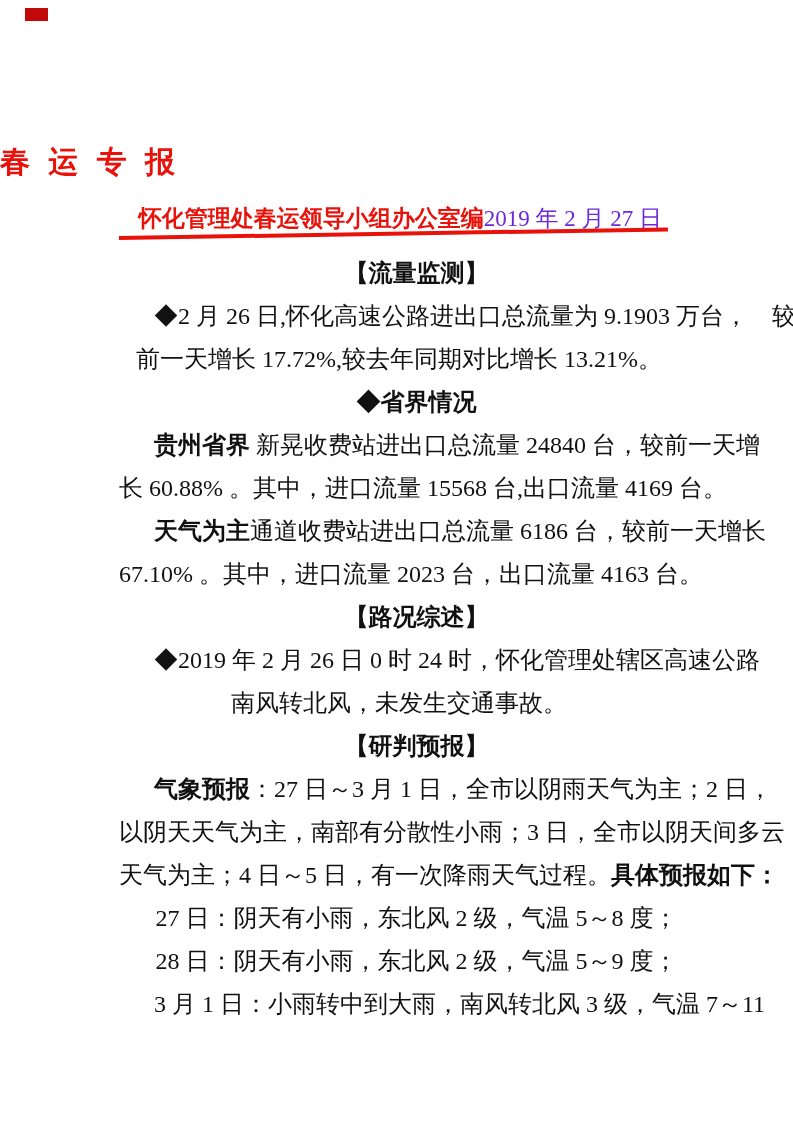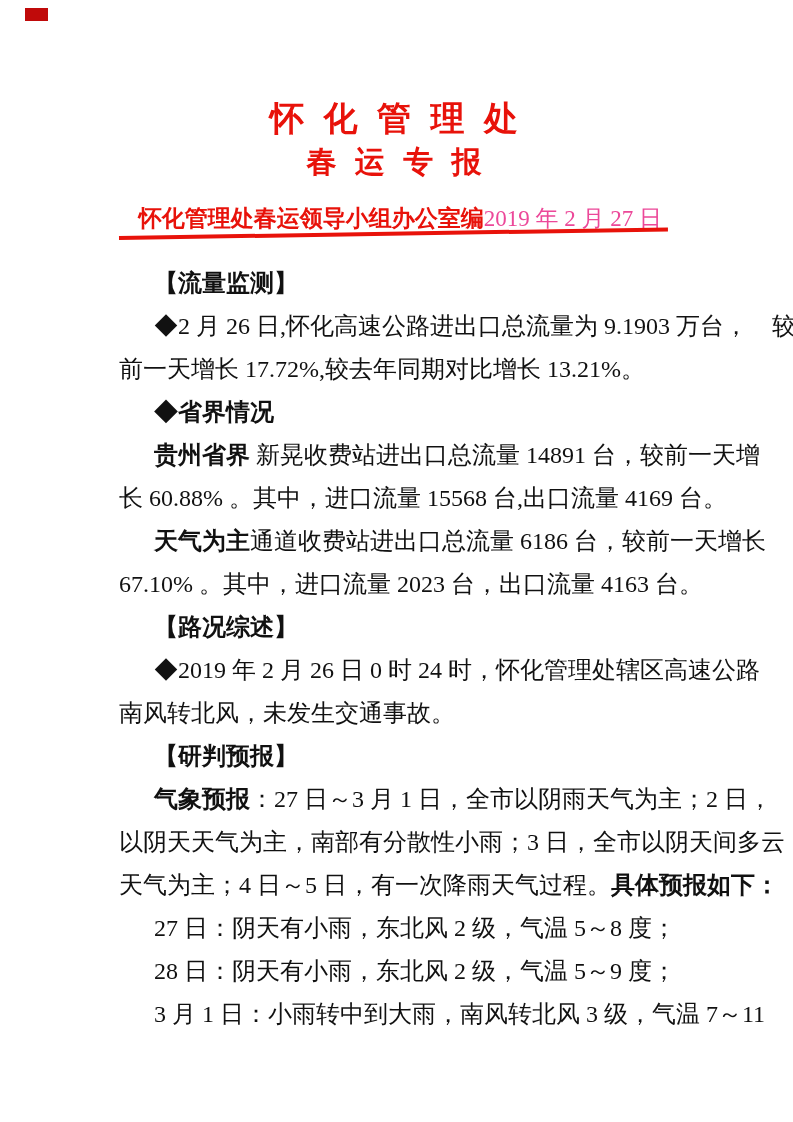--- a/index.html
+++ b/index.html
@@ -35,21 +35,20 @@
     font-size: 34px;
     letter-spacing: 5px;
     white-space: nowrap;
     font-family: "Liberation Sans", sans-serif;
   }
   .title-line2 {
     position: absolute;
     top: 142px;
     left: 0;
     right: 0;
-    text-align: center;
     color: #e8120a;
     font-weight: bold;
     font-size: 30px;
     letter-spacing: 5px;
     white-space: nowrap;
     font-family: "Liberation Sans", sans-serif;
   }
   .meta-row {
     position: absolute;
     top: 203px;
@@ -60,75 +59,75 @@
     align-items: baseline;
     white-space: nowrap;
   }
   .meta-editor {
     color: #e8120a;
     font-weight: bold;
     font-size: 23px;
     font-family: "Liberation Sans", sans-serif;
   }
   .meta-date {
-    color: #ec4899;
+    color: #6d28d9;
     font-size: 23px;
     padding-right: 6px;
   }
   .red-rule {
     position: absolute;
     top: 236px;
     left: 119px;
     width: 549px;
     height: 4px;
     background: #e8120a;
     transform: rotate(-0.9deg);
     transform-origin: left center;
   }
   .doc-body {
     position: absolute;
-    top: 262px;
+    top: 252px;
     left: 119px;
     width: 560px;
     font-size: 24px;
+    text-align: center;
   }
   .doc-line {
     height: 43px;
     line-height: 43px;
     white-space: nowrap;
   }
   .doc-line.indent {
     padding-left: 35px;
   }
   .seg-bold {
     font-weight: bold;
   }
 </style>
 </head>
 <body>
 
 <div class="page">
   <div class="corner-mark"></div>
 
-  <div class="title-line1">怀 化 管 理 处</div>
   <div class="title-line2">春 运 专 报</div>
 
   <div class="meta-row">
     <span class="meta-editor">怀化管理处春运领导小组办公室编</span>
     <span class="meta-date">2019 年 2 月 27 日</span>
   </div>
 
   <div class="red-rule"></div>
 
   <div class="doc-body">
       <div class="doc-line indent"><span class="seg-bold">【流量监测】</span></div>
       <div class="doc-line indent"><span class="seg">◆2 月 26 日,怀化高速公路进出口总流量为 9.1903 万台，　较</span></div>
       <div class="doc-line"><span class="seg">前一天增长 17.72%,较去年同期对比增长 13.21%。</span></div>
       <div class="doc-line indent"><span class="seg-bold">◆省界情况</span></div>
-      <div class="doc-line indent"><span class="seg-bold">贵州省界</span><span class="seg"> 新晃收费站进出口总流量 14891 台，较前一天增</span></div>
+      <div class="doc-line indent"><span class="seg-bold">贵州省界</span><span class="seg"> 新晃收费站进出口总流量 24840 台，较前一天增</span></div>
       <div class="doc-line"><span class="seg">长 60.88% 。其中，进口流量 15568 台,出口流量 4169 台。</span></div>
       <div class="doc-line indent"><span class="seg-bold">天气为主</span><span class="seg">通道收费站进出口总流量 6186 台，较前一天增长</span></div>
       <div class="doc-line"><span class="seg">67.10% 。其中，进口流量 2023 台，出口流量 4163 台。</span></div>
       <div class="doc-line indent"><span class="seg-bold">【路况综述】</span></div>
       <div class="doc-line indent"><span class="seg">◆2019 年 2 月 26 日 0 时 24 时，怀化管理处辖区高速公路</span></div>
       <div class="doc-line"><span class="seg">南风转北风，未发生交通事故。</span></div>
       <div class="doc-line indent"><span class="seg-bold">【研判预报】</span></div>
       <div class="doc-line indent"><span class="seg-bold">气象预报</span><span class="seg">：27 日～3 月 1 日，全市以阴雨天气为主；2 日，</span></div>
       <div class="doc-line"><span class="seg">以阴天天气为主，南部有分散性小雨；3 日，全市以阴天间多云</span></div>
       <div class="doc-line"><span class="seg">天气为主；4 日～5 日，有一次降雨天气过程。</span><span class="seg-bold">具体预报如下：</span></div>

